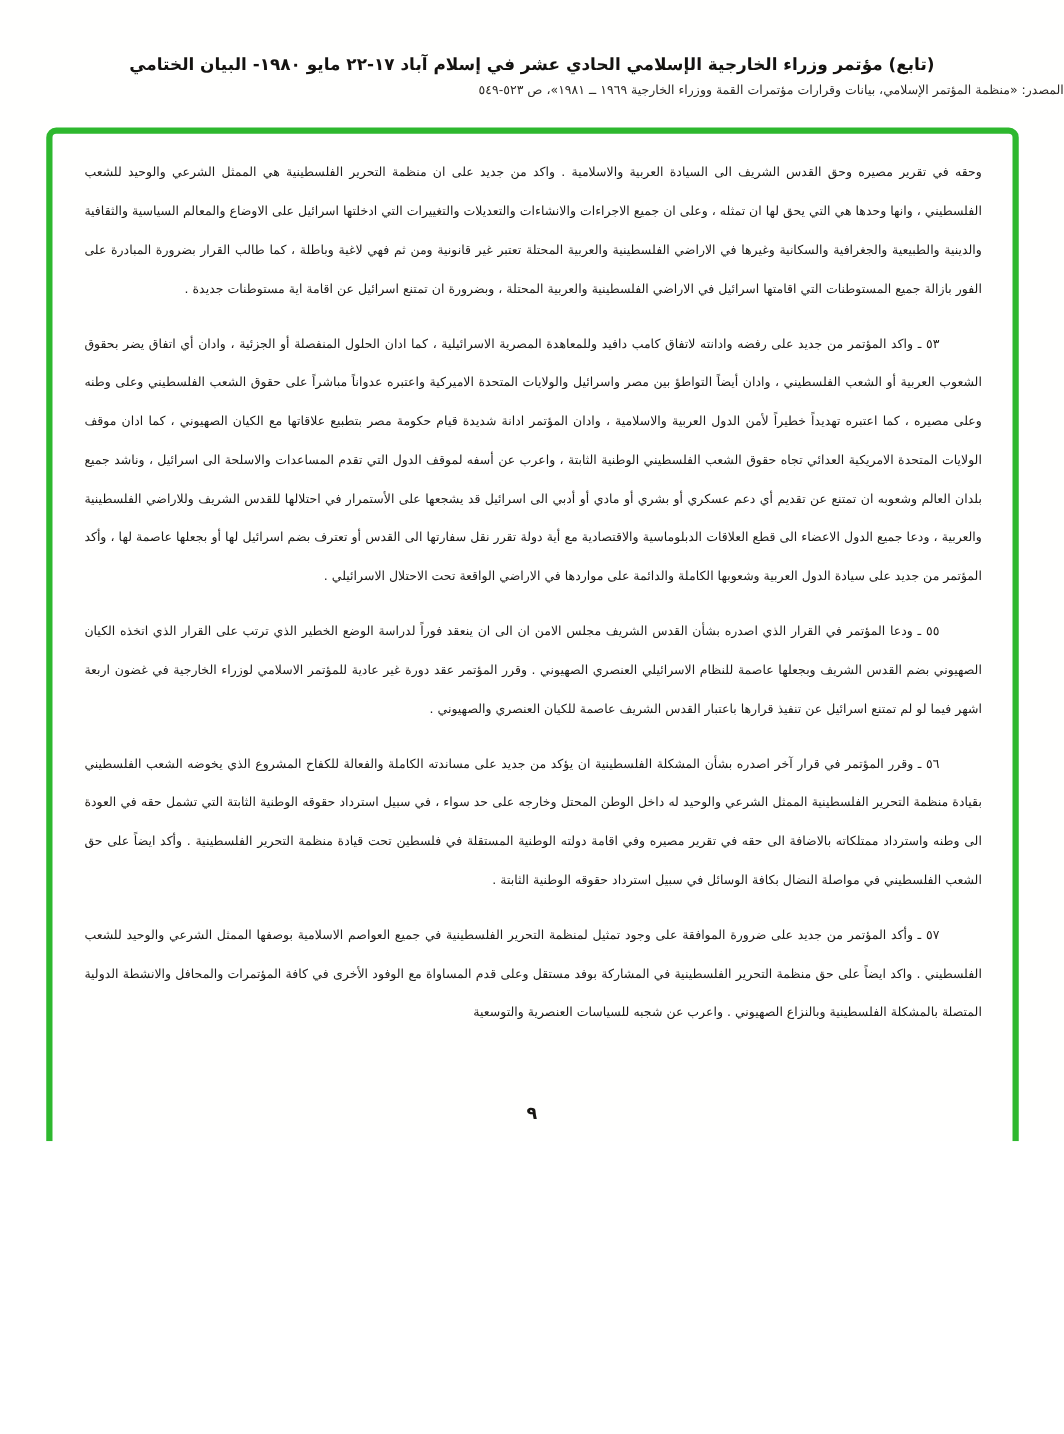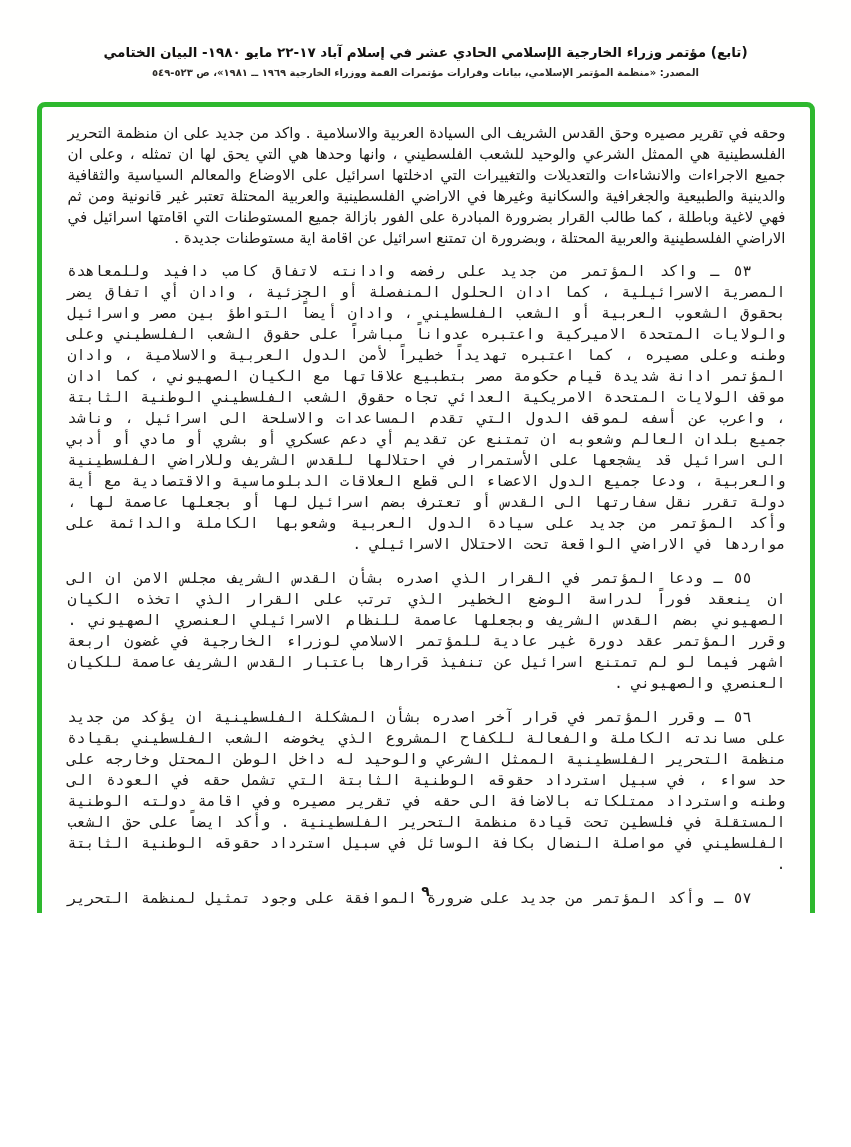--- a/index.html
+++ b/index.html
@@ -24,46 +24,46 @@
   }
   .doc-title {
     font-size: 13.5px;
     font-weight: bold;
     letter-spacing: 0.2px;
     color: #141210;
   }
   .doc-source {
     margin-top: 7px;
     font-size: 10px;
-    font-weight: bold;
+    font-weight: normal;
     color: #2b2925;
+    text-align: right;
   }
   .highlight-box {
     box-sizing: border-box;
     width: 778px;
     height: 972px;
     margin: 24px auto 0 auto;
     border: 5px solid var(--highlight-border, #2eb82e);
     border-radius: 8px;
     padding: 16px 24px 18px 26px;
     overflow: hidden;
   }
   .body-text {
     direction: rtl;
     text-align: justify;
-    font-size: 15px;
-    line-height: 21px;
+    font-size: 10px;
+    line-height: 31px;
     color: #1c1a17;
   }
   .body-text p {
     margin: 0 0 13px 0;
   }
   .body-text p.indent {
     text-indent: 34px;
-    font-family: Liberation Mono, monospace;
   }
   .page-number {
     position: absolute;
     bottom: 14px;
     left: 0;
     right: 0;
     text-align: center;
     font-size: 14px;
     font-weight: bold;
     color: #181613;

